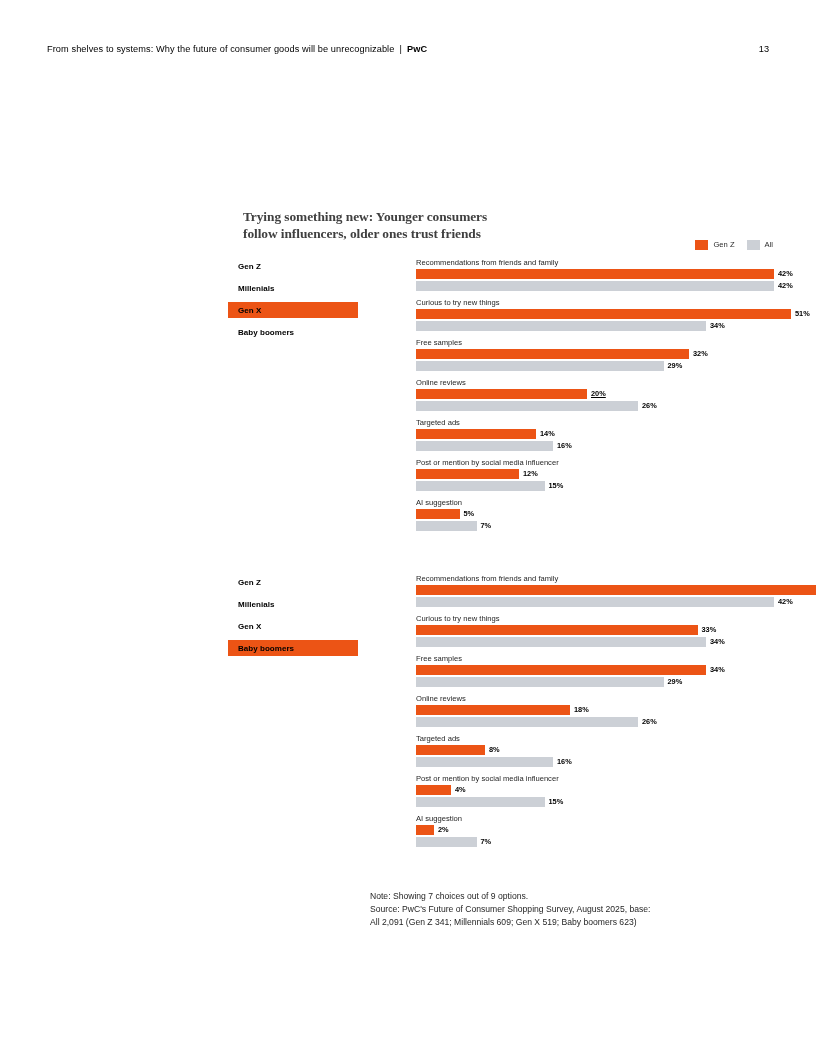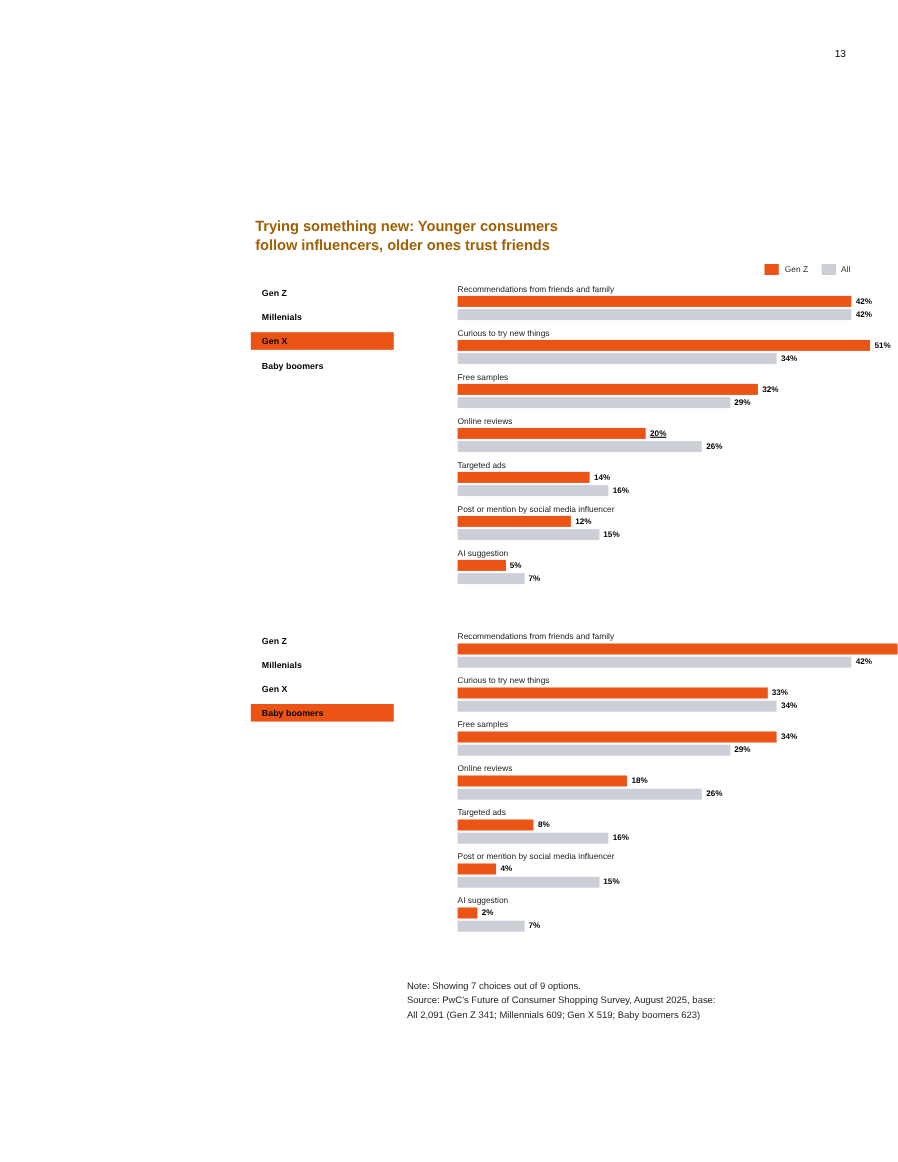--- a/index.html
+++ b/index.html
@@ -53,22 +53,23 @@
     left: 228px;
     top: 194px;
     width: 545px;
   }
 
   .exhibit-title {
     font-size: 13.4px;
     font-weight: 700;
     line-height: 16.5px;
     letter-spacing: -0.005em;
-    margin: 4px;
-    color: #a16207;
+    margin: 15px;
+    color: #404040;
+    font-family: Liberation Serif, serif;
   }
 
   
   .legend {
     position: absolute;
     right: 0;
     top: 46px;
     display: flex;
     align-items: center;
     gap: 12px;
@@ -177,20 +178,23 @@
     font-size: 8.6px;
     line-height: 13.2px;
     color: #1f1f1f;
   }
   .footnote p { margin: 0; }
 </style>
 </head>
 <body>
 
 <div class="page-header">
+  <div class="header-text">
+    <span>From shelves to systems: Why the future of consumer goods will be unrecognizable</span><span class="sep">|</span><span class="brand">PwC</span>
+  </div>
   <div class="page-number">13</div>
 </div>
 
 <div class="exhibit">
 
   <h2 class="exhibit-title">
     <span>Trying something new: Younger consumers</span><br>
     <span>follow influencers, older ones trust friends</span>
   </h2>
 

